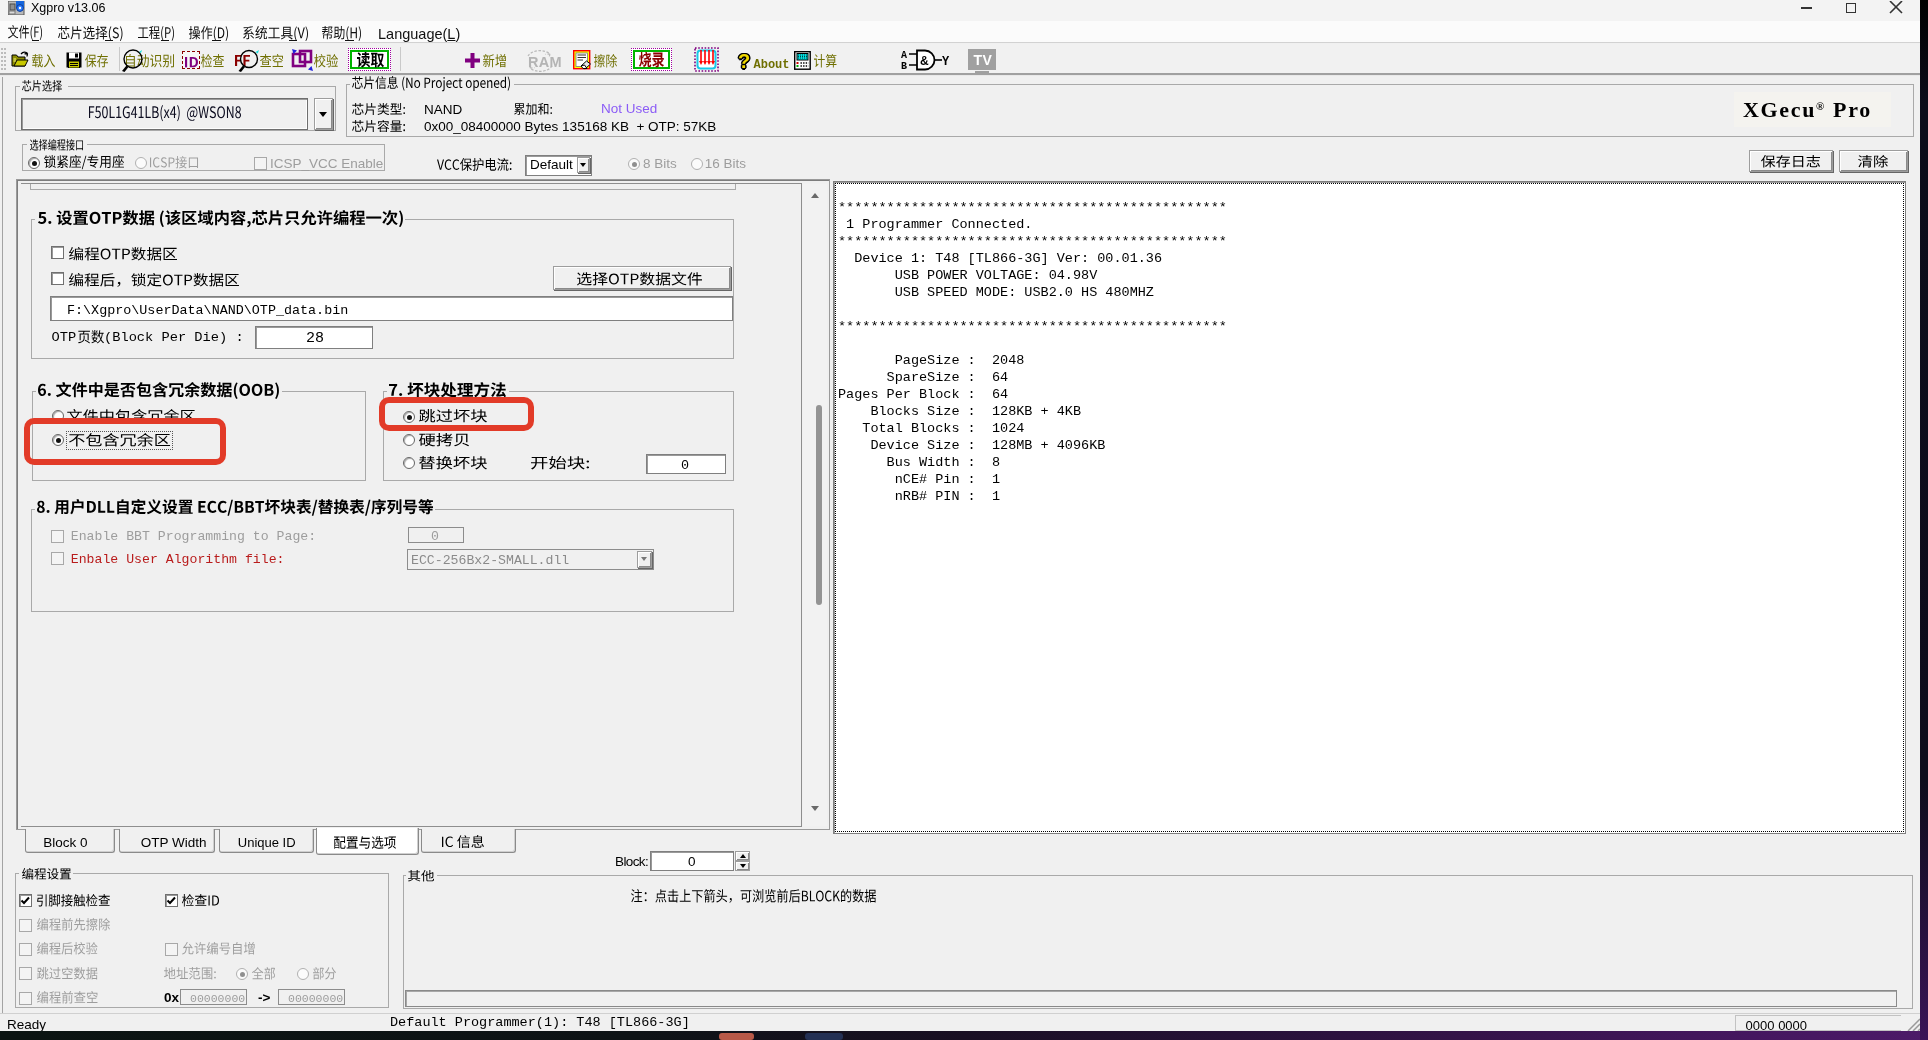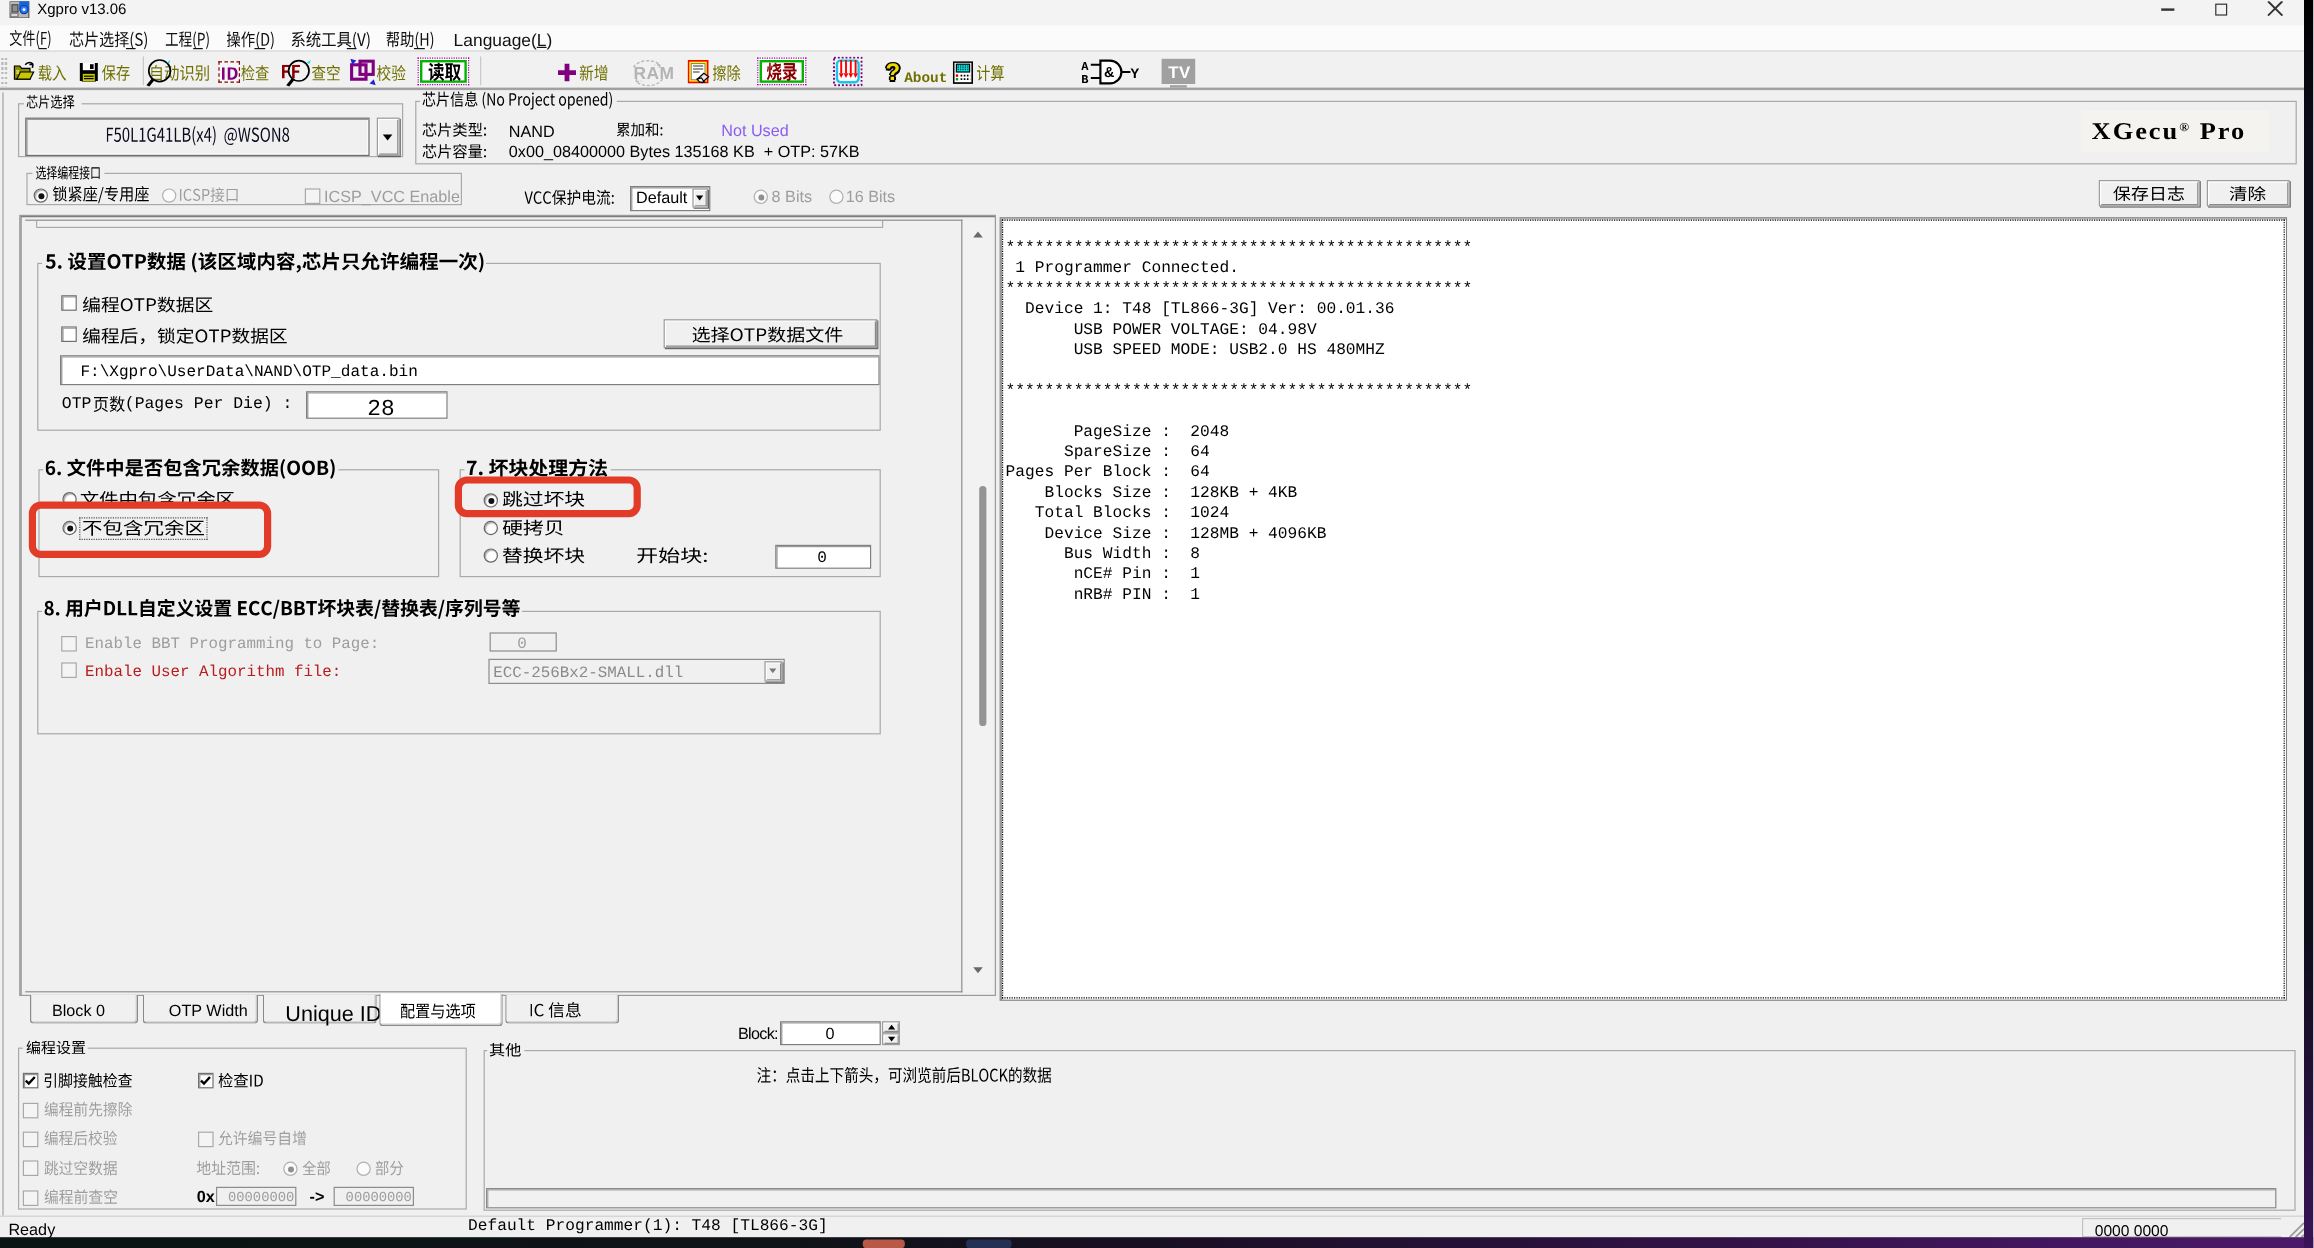--- a/index.html
+++ b/index.html
@@ -538,23 +538,23 @@
       </svg></div>
     <div class="a sunk" style="left:50px;top:295.5px;width:683px;height:25.5px;box-shadow:inset 1px 1px 0 #9a9a9a"></div>
     <div class="a mono" style="left:53px;top:302.5px;font-size:13.4px;color:#000;font-weight:normal;margin-left:14px;">F:\Xgpro\UserData\NAND\OTP_data.bin</div>
     <div class="a mono" style="left:51.5px;top:330px;font-size:13.7px;color:#000;font-weight:normal;">OTP</div>
     <div class="a" style="left:78.0px;top:329.8px;"><svg width="27" height="15" viewBox="0 0 27 15">
         <g transform="translate(-0.68,12.19) scale(0.01353,-0.01450)" fill="#000">
           <use href="#gr9875" x="0"></use>
           <use href="#gr6570" x="1000"></use>
         </g>
       </svg></div>
-    <div class="a mono" style="left:104px;top:330px;font-size:13.7px;color:#000;font-weight:normal;">(Pages Per Die) :</div>
+    <div class="a mono" style="left:104px;top:330px;font-size:13.7px;color:#000;font-weight:normal;">(Block Per Die) :</div>
     <div class="a sunk" style="left:255px;top:326px;width:118px;height:22.5px;box-shadow:inset 1px 1px 0 #9a9a9a"></div>
-    <div class="a mono" style="left:306px;top:330px;font-size:19px;color:#000;font-weight:normal;">28</div>
+    <div class="a mono" style="left:306px;top:330px;font-size:15px;color:#000;font-weight:normal;">28</div>
     <div class="grp" style="left:31.5px;top:391px;width:334.0px;height:90px;"></div>
     <div class="a" style="left:36px;top:384px;width:246px;height:14px;background:#f0f0f0"></div>
     <div class="a" style="left:38.4px;top:381.5px;"><svg width="242" height="18" viewBox="0 0 242 18">
         <g transform="translate(-0.80,13.76) scale(0.01608,-0.01600)" fill="#000">
           <use href="#gb36" x="0"></use>
           <use href="#gb2e" x="590"></use>
           <use href="#gb6587" x="1142"></use>
           <use href="#gb4ef6" x="2142"></use>
           <use href="#gb4e2d" x="3142"></use>
           <use href="#gb662f" x="4142"></use>
@@ -720,21 +720,21 @@
       Bus Width :  8
        nCE# Pin :  1
        nRB# PIN :  1</div>
     <div class="a" style="left:1906px;top:181px;width:14px;height:653px;background:#f0f0f0"></div>
     <div class="tab" style="left:24.7px;top:829px;width:90.3px;height:24px"></div>
     <div class="tab" style="left:119px;top:829px;width:95.5px;height:24px"></div>
     <div class="tab" style="left:218.5px;top:829px;width:95.5px;height:24px"></div>
     <div class="tab" style="left:421px;top:829px;width:95px;height:24px"></div>
     <div class="a sans" style="left:43.3px;top:835px;font-size:13.5px;color:#000;font-weight:normal;">Block 0</div>
     <div class="a sans" style="left:140.7px;top:835px;font-size:13.5px;color:#000;font-weight:normal;">OTP Width</div>
-    <div class="a sans" style="left:237.8px;top:835px;font-size:18px;color:#000;font-weight:normal;">Unique ID</div>
+    <div class="a sans" style="left:237.8px;top:835px;font-size:13px;color:#000;font-weight:normal;">Unique ID</div>
     <div class="tab" style="left:316px;top:828px;width:103px;height:27px;background:#fff;z-index:3"></div>
     <div class="a" style="left:334.3px;top:835.6px;z-index:4"><svg width="63" height="14" viewBox="0 0 63 14">
         <g transform="translate(-0.72,11.70) scale(0.01264,-0.01400)" fill="#000">
           <use href="#gr914d" x="0"></use>
           <use href="#gr7f6e" x="1000"></use>
           <use href="#gr4e0e" x="2000"></use>
           <use href="#gr9009" x="3000"></use>
           <use href="#gr9879" x="4000"></use>
         </g>
       </svg></div>

